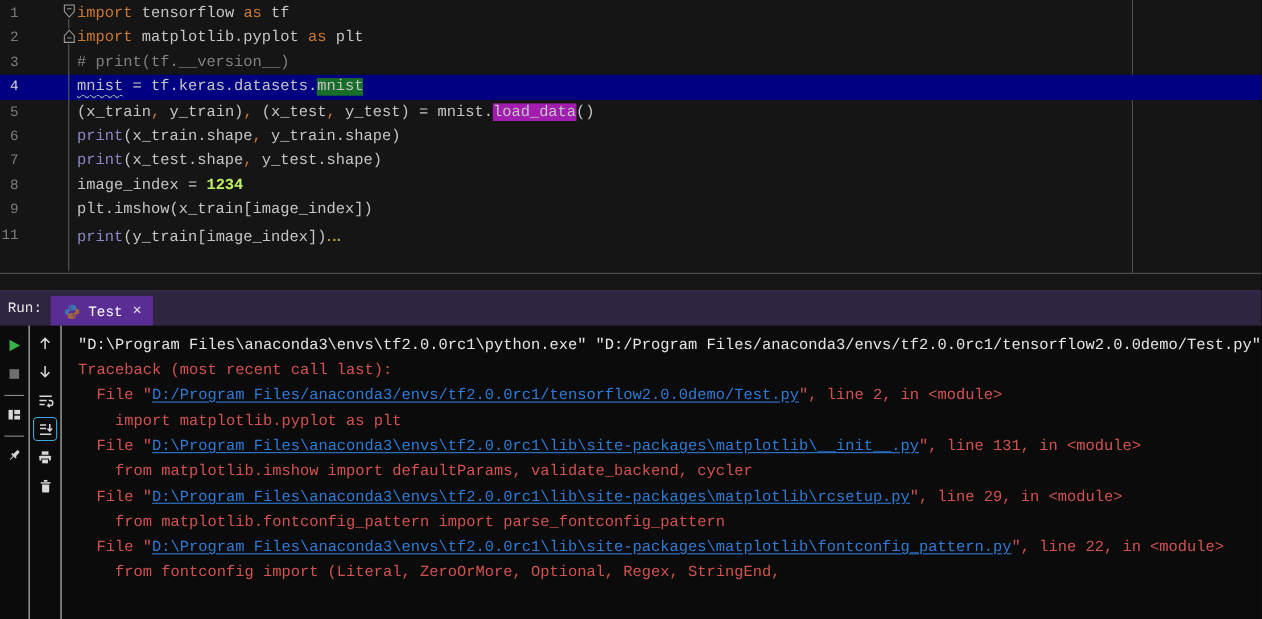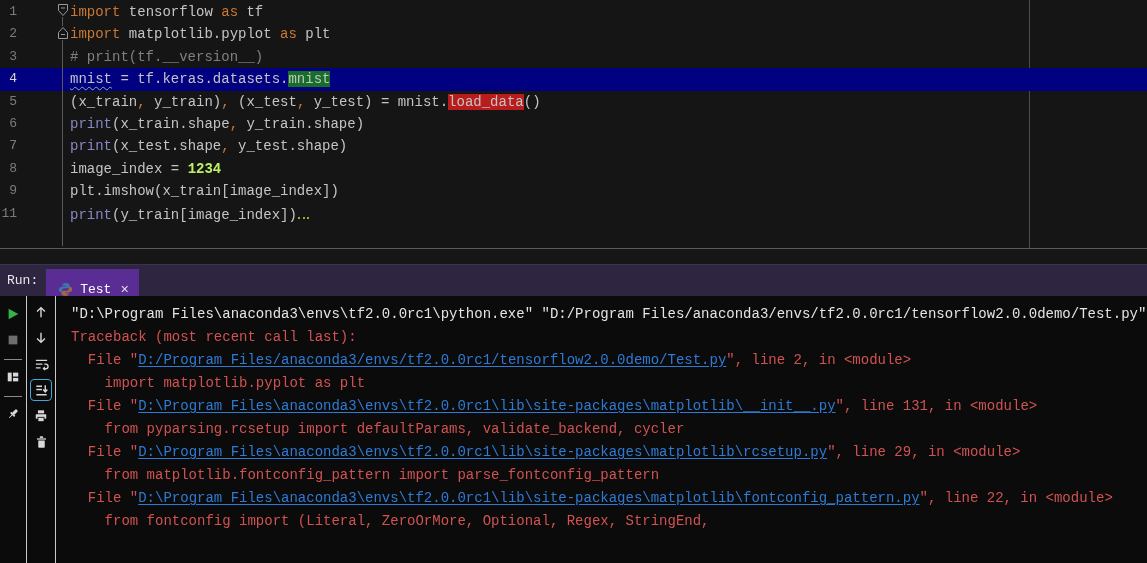--- a/index.html
+++ b/index.html
@@ -18,32 +18,32 @@
   .ed-fold{flex:0 0 53px;}
   .ed-code{flex:1;color:#c4c4c4;}
   .tok-kw{color:#cc7832;}
   .tok-pl{color:#c4c4c4;}
   .tok-cm{color:#808080;text-align:center;}
   .tok-bi{color:#8888c6;}
   .tok-nm{color:#bef264;font-weight:bold;margin-top:32px;}
   .tok-cma{color:#cc7832;}
   .tok-wavy{text-decoration:underline wavy #8fb0a8 1px;text-underline-offset:3px;}
   .tok-occ-find{background:#176e28;}
-  .tok-occ-write{background:#b91c1c;}
+  .tok-occ-write{background:#a21caf;}
   .tok-tail-squiggle{display:inline-block;width:11px;height:14px;margin-left:1px;
       border-bottom:2px dotted #b0a030;}
   .fold-marker{position:absolute;left:57px;width:12px;height:14px;z-index:3;background:#151515;}
   
   .gap{position:absolute;left:0;top:249px;width:1147px;height:15px;background:#161616;}
   
   .run-header{position:absolute;left:0;top:264px;width:1147px;height:32px;background:#2e2540;
       border-top:1px solid #3c3152;display:flex;align-items:stretch;
       font-family:Liberation Mono, monospace;}
   .run-label{color:#e8e8e8;font-size:13px;line-height:32px;padding:0 8px 0 7px;}
-  .run-tab{display:flex;align-items:flex-end;gap:7px;background:#5a2d94;padding:0 10px 0 12px;
+  .run-tab{display:flex;align-items:center;gap:7px;background:#5a2d94;padding:0 10px 0 12px;
       margin-top:4px;color:#fff;font-size:13px;}
   .tab-close{color:#e0e0e0;font-size:14px;line-height:1;margin-left:2px;}
   
   .console{position:absolute;left:0;top:296px;width:1147px;height:267px;background:#0b0b0b;}
   .tb{position:absolute;top:0;bottom:0;display:flex;flex-direction:column;align-items:center;}
   .tb1{left:0;width:26px;border-right:1px solid #c9c9c9;padding-top:7px;}
   .tb2{left:27px;width:28px;border-right:1px solid #c9c9c9;padding-top:5px;}
   .tb-btn{width:22px;height:22px;display:flex;align-items:center;justify-content:center;
       margin-bottom:4px;border-radius:4px;box-sizing:border-box;}
   .tb-btn.active{border:1px solid #3fa7dc;}
@@ -194,21 +194,21 @@
             </svg>
           </span>
         </div>
       </div>
     <div class="console-text">
         <div class="console-line"><span class="seg-out">"D:\Program Files\anaconda3\envs\tf2.0.0rc1\python.exe" "D:/Program Files/anaconda3/envs/tf2.0.0rc1/tensorflow2.0.0demo/Test.py"</span></div>
         <div class="console-line"><span class="seg-err">Traceback (most recent call last):</span></div>
         <div class="console-line"><span class="seg-err">  File "</span><span class="seg-lnk">D:/Program Files/anaconda3/envs/tf2.0.0rc1/tensorflow2.0.0demo/Test.py</span><span class="seg-err">", line 2, in &lt;module&gt;</span></div>
         <div class="console-line"><span class="seg-err">    import matplotlib.pyplot as plt</span></div>
         <div class="console-line"><span class="seg-err">  File "</span><span class="seg-lnk">D:\Program Files\anaconda3\envs\tf2.0.0rc1\lib\site-packages\matplotlib\__init__.py</span><span class="seg-err">", line 131, in &lt;module&gt;</span></div>
-        <div class="console-line"><span class="seg-err">    from pyparsing.rcsetup import defaultParams, validate_backend, cycler</span></div>
+        <div class="console-line"><span class="seg-err">    from matplotlib.imshow import defaultParams, validate_backend, cycler</span></div>
         <div class="console-line"><span class="seg-err">  File "</span><span class="seg-lnk">D:\Program Files\anaconda3\envs\tf2.0.0rc1\lib\site-packages\matplotlib\rcsetup.py</span><span class="seg-err">", line 29, in &lt;module&gt;</span></div>
         <div class="console-line"><span class="seg-err">    from matplotlib.fontconfig_pattern import parse_fontconfig_pattern</span></div>
         <div class="console-line"><span class="seg-err">  File "</span><span class="seg-lnk">D:\Program Files\anaconda3\envs\tf2.0.0rc1\lib\site-packages\matplotlib\fontconfig_pattern.py</span><span class="seg-err">", line 22, in &lt;module&gt;</span></div>
         <div class="console-line"><span class="seg-err">    from fontconfig import (Literal, ZeroOrMore, Optional, Regex, StringEnd,</span></div>
       </div>
   </div>
 
 </div>
 
 </body></html>

